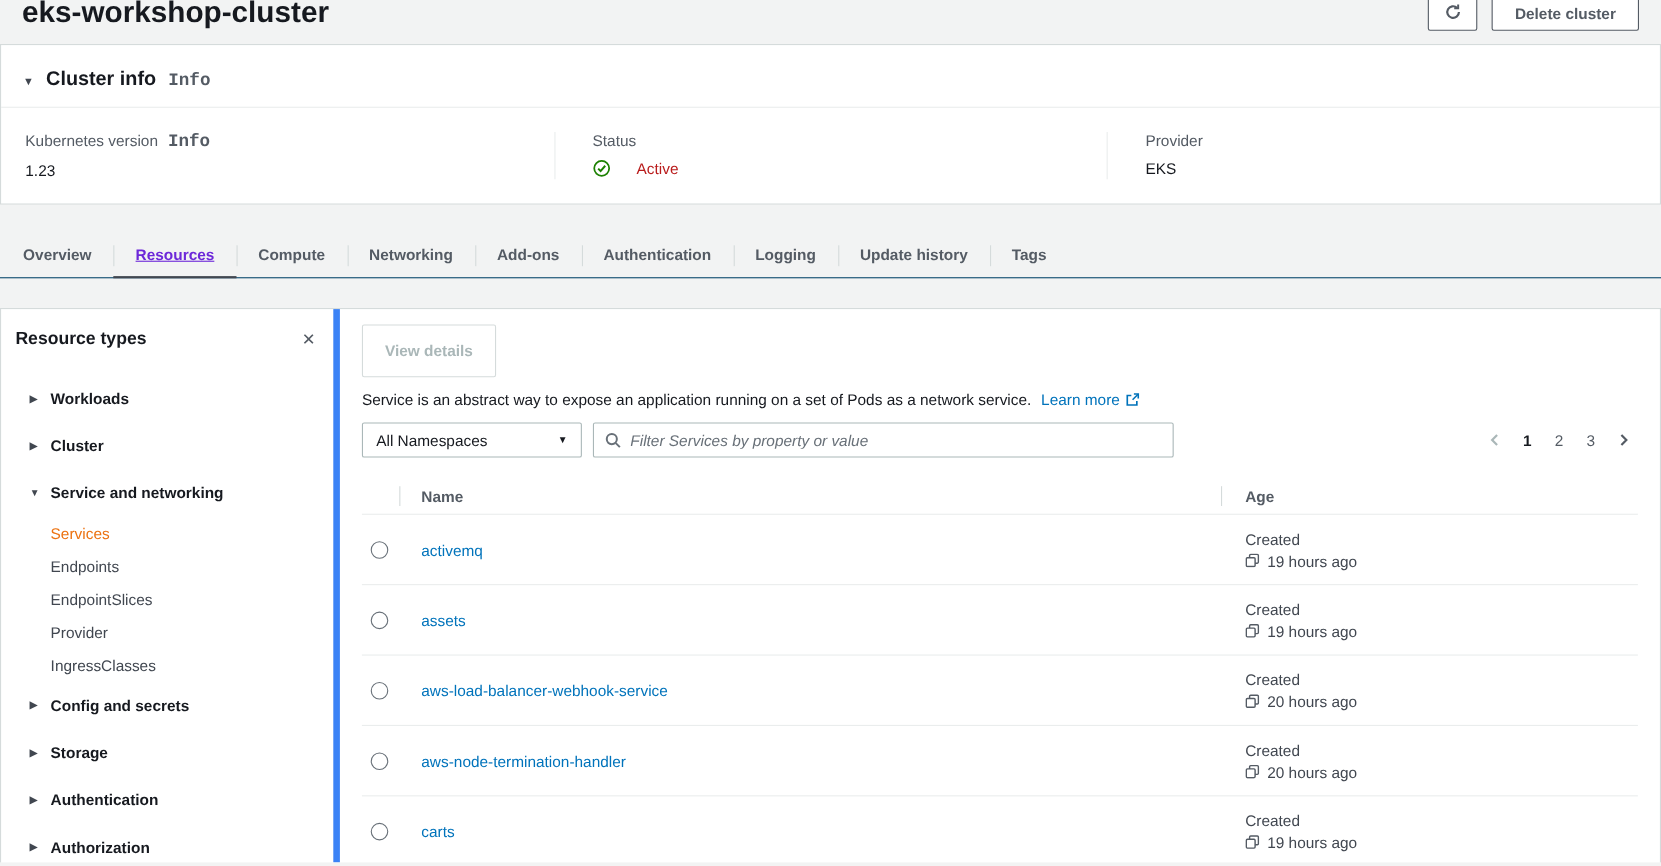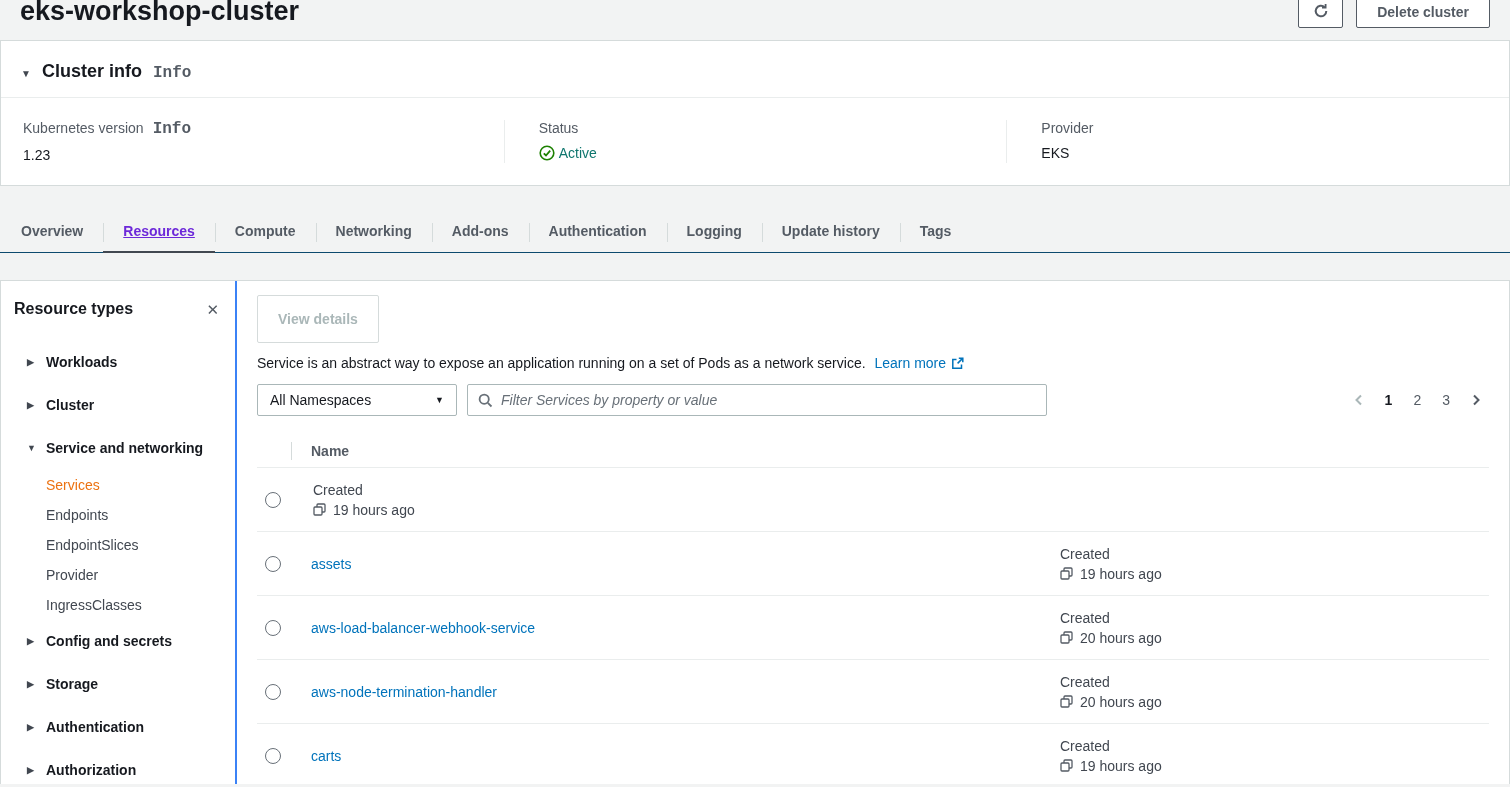--- a/index.html
+++ b/index.html
@@ -19,34 +19,34 @@
   .info-card { background:#fff; border:1px solid #d5dbdb; margin-top:6px; }
   .info-card-header { display:flex; align-items:baseline; gap:11px; padding:20px 20px 15px; border-bottom:1px solid #eaeded; }
   .caret { font-size:10px; color:#414750; }
   .info-card-title { font-size:18px; font-weight:700; }
   .info-link { font-size:16px; font-weight:700; color:#545b64; text-decoration:none; cursor:pointer;font-family:Liberation Mono, monospace; }
   .info-grid { display:grid; grid-template-columns:1fr 1fr 1fr; padding:22px 0 22px; }
   .info-field { padding-left:22px; }
   .info-field + .info-field { border-left:1px solid #eaeded; padding-left:34px; }
   .field-label { font-size:14px; color:#545b64; display:flex; gap:9px; align-items:baseline; }
   .field-value { margin-top:9px; font-size:14px; color:#16191f; }
-  .status-value { display:flex; align-items:center; gap:4px; color:#0f766e; }
+  .status-value { display:flex; align-items:center; gap:24px; color:#b91c1c; }
 
   
   .tabs { display:flex; margin-top:24px; border-bottom:1px solid #0c4a6e; padding:0 1px;text-align:center; }
   .tab { position:relative; padding:13px 20px; font-size:14px; font-weight:700; color:#545b64; cursor:pointer; white-space:nowrap; }
   .tab + .tab::before { content:""; position:absolute; left:0; top:13px; height:19px; width:1px; background:#d5dbdb; }
   .tab.active { color:#6d28d9;text-decoration:underline; }
   .tab.active::after { content:""; position:absolute; left:0; right:0; bottom:-1px; height:2px; background:#414750; }
 
   
   .content { display:flex; background:#fff; border:1px solid #d5dbdb; border-bottom:none; margin-top:27px; height:504px; overflow:hidden; }
 
   
-  .sidebar { width:236px; flex:none; border-right:2px solid #3b82f6; padding-top:14px; }
+  .sidebar { width:308px; flex:none; border-right:6px solid #3b82f6; padding-top:14px; }
   .sidebar-header { display:flex; justify-content:space-between; align-items:center; padding:0 16px 0 13px; height:28px; }
   .sidebar-title { font-size:16px; font-weight:700; }
   .close-btn { background:none; border:none; font-size:15px; color:#545b64; cursor:pointer; line-height:1; font-family:inherit; }
   .resource-nav { margin-top:18px; }
   .nav-group { display:flex; align-items:center; gap:9px; padding:12px 0 12px 26px; font-size:14px; font-weight:700; color:#16191f; cursor:pointer; line-height:19px; }
   .nav-group .caret { font-size:9px; width:10px; }
   .nav-child { padding:5px 0 5px 45px; font-size:14px; color:#414750; cursor:pointer; line-height:20px; }
   .nav-child.selected { color:#ec7211; }
 
   
@@ -55,21 +55,21 @@
   .main-title { font-size:18px; font-weight:700; line-height:30px; }
   .counter { color:#687078; font-weight:400; margin-left:4px; }
   .btn-disabled { border-color:#d5dbdb; color:#aab7b8; height:48px; padding:0 20px; cursor:default; }
   .desc { margin-top:10px; font-size:14px; color:#16191f; line-height:20px; }
   .link { color:#0073bb; text-decoration:none; cursor:pointer; }
   .learn-more { margin-left:5px; display:inline-flex; align-items:center; gap:5px; }
   .controls { display:flex; align-items:center; margin-top:11px; gap:10px; }
   .select { width:200px; height:32px; border:1px solid #aab7b8; border-radius:2px; background:#fff; display:flex;
     align-items:center; justify-content:space-between; padding:0 12px; font-size:14px; color:#16191f; cursor:pointer; }
   .select .caret { font-size:9px; color:#16191f; }
-  .search-box { width:580px; height:32px; border:1px solid #aab7b8; border-radius:2px; background:#fff;
+  .search-box { width:528px; height:32px; border:1px solid #aab7b8; border-radius:2px; background:#fff;
     display:flex; align-items:center; padding:0 10px; gap:8px; }
   .search-box input { border:none; outline:none; flex:1; font-size:14px; font-family:inherit; color:#16191f; background:transparent; }
   .search-box input::placeholder { color:#687078; font-style:italic; }
   .pagination { margin-left:auto; display:flex; align-items:center; gap:5px; font-size:14px; }
   .page-btn { padding:4px 8px; color:#545b64; cursor:pointer; background:none; border:none; font-family:inherit; font-size:14px; }
   .page-btn.current { color:#16191f; font-weight:700; }
   .page-chevron { display:flex; align-items:center; padding:2px 6px; background:none; border:none; cursor:pointer; color:#545b64; }
   .page-chevron.disabled { color:#aab7b8; cursor:default; }
 
   
@@ -246,26 +246,28 @@
               <polyline points="5,2.5 9.5,7 5,11.5"></polyline>
             </svg>
         </button>
       </div>
     </div>
 
     <div class="table">
       <div class="thead">
         <div class="col-select"></div>
         <div class="col-name">Name</div>
-      </div>
-
-      <div class="row">
-        <div class="col-select">
-            <span class="radio"></span>
-          </div>
+        <div class="col-age">Age</div>
+      </div>
+
+      <div class="row">
+        <div class="col-select">
+            <span class="radio"></span>
+          </div>
+        <div class="col-name"><a class="name-link">activemq</a></div>
         <div class="col-age">
           <div class="age-cell">
             <span>Created</span>
             <span class="age-line">
               <span style="display:flex;">
                 <svg width="13" height="13" viewBox="0 0 13 13" fill="#fff" stroke="#545b64" stroke-width="1.3">
                   <rect x="4" y="1" width="8" height="8" rx="1"></rect>
                     <rect x="1" y="4" width="8" height="8" rx="1"></rect>
                 </svg>
               </span>

